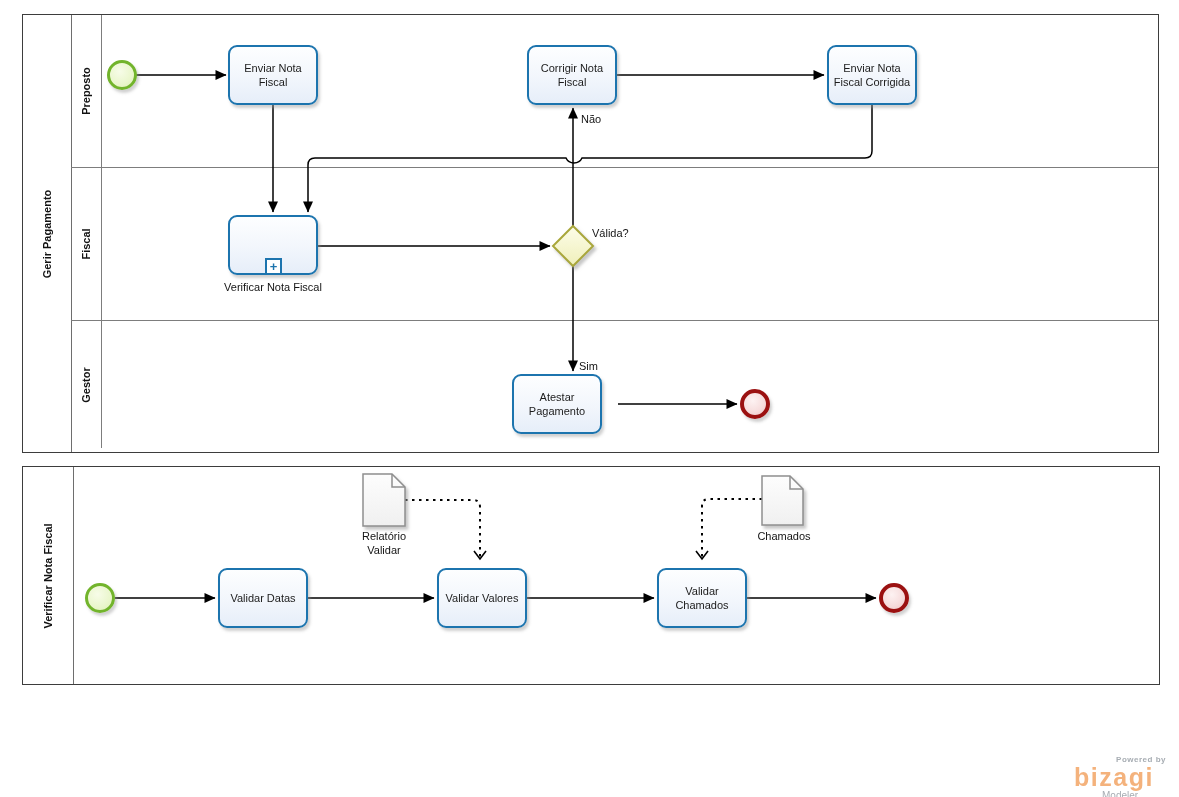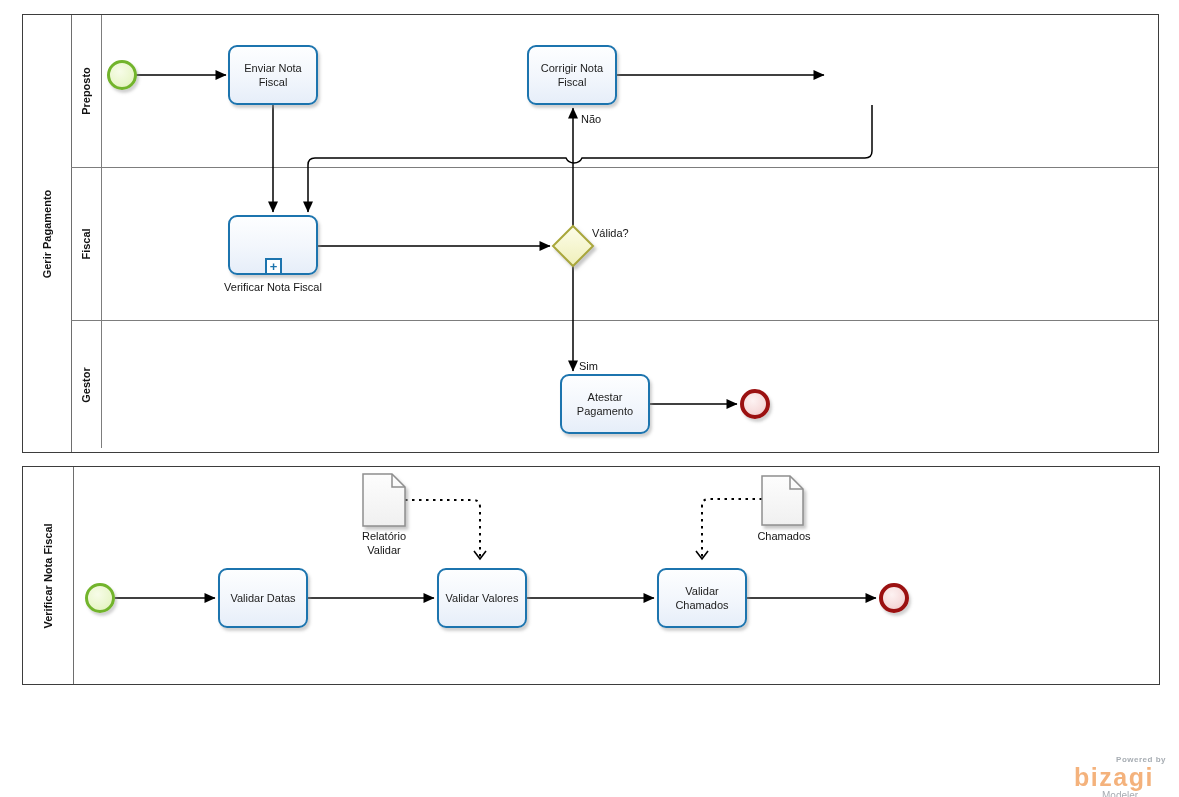--- a/index.html
+++ b/index.html
@@ -135,31 +135,34 @@
   <div class="event start" style="left:107px;top:60px;" data-interactable="true"></div>
 
   <div class="task" style="left:228px;top:45px;" data-interactable="true">
     <span data-interactable="false">Enviar Nota Fiscal</span>
   </div>
 
   <div class="task" style="left:527px;top:45px;" data-interactable="true">
     <span data-interactable="false">Corrigir Nota Fiscal</span>
   </div>
 
+  <div class="task" style="left:827px;top:45px;" data-interactable="true">
+    <span data-interactable="false">Enviar Nota Fiscal Corrigida</span>
+  </div>
 
   <div class="task" style="left:228px;top:215px;" data-interactable="true">
     <div class="sub-marker" style="left:35px;top:41px;" data-interactable="true">+</div>
   </div>
   <div class="flabel" style="left:218px;top:281px;width:110px;text-align:center;" data-interactable="false">Verificar Nota Fiscal</div>
 
   <div class="flabel" style="left:592px;top:227px;" data-interactable="false">Válida?</div>
   <div class="flabel" style="left:581px;top:113px;" data-interactable="false">Não</div>
   <div class="flabel" style="left:579px;top:360px;" data-interactable="false">Sim</div>
 
-  <div class="task" style="left:560px;top:374px;" data-interactable="true">
+  <div class="task" style="left:512px;top:374px;" data-interactable="true">
     <span data-interactable="false">Atestar Pagamento</span>
   </div>
 
   <div class="event end" style="left:740px;top:389px;" data-interactable="true"></div>
 
   <div class="event start" style="left:85px;top:583px;" data-interactable="true"></div>
 
   <div class="task" style="left:218px;top:568px;" data-interactable="true">
     <span data-interactable="false">Validar Datas</span>
   </div>

